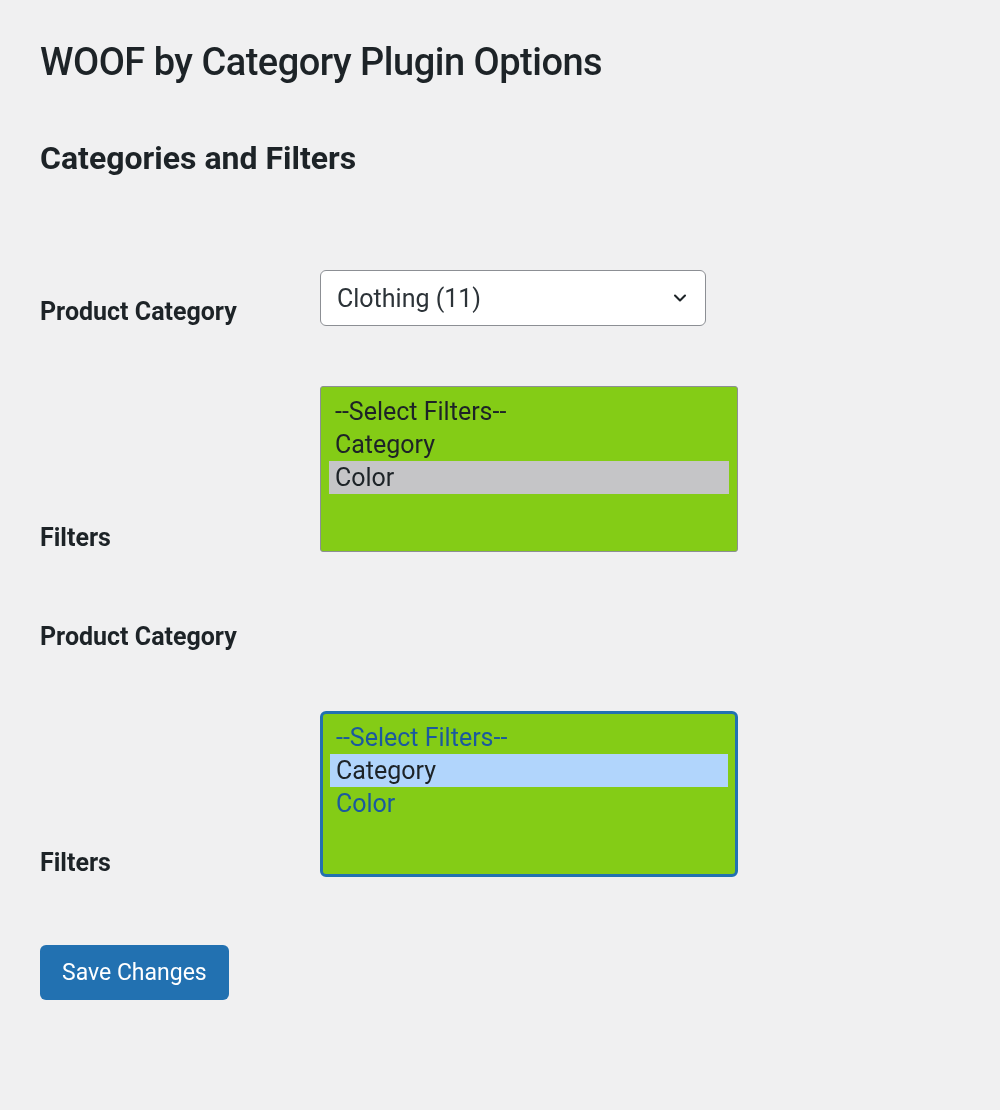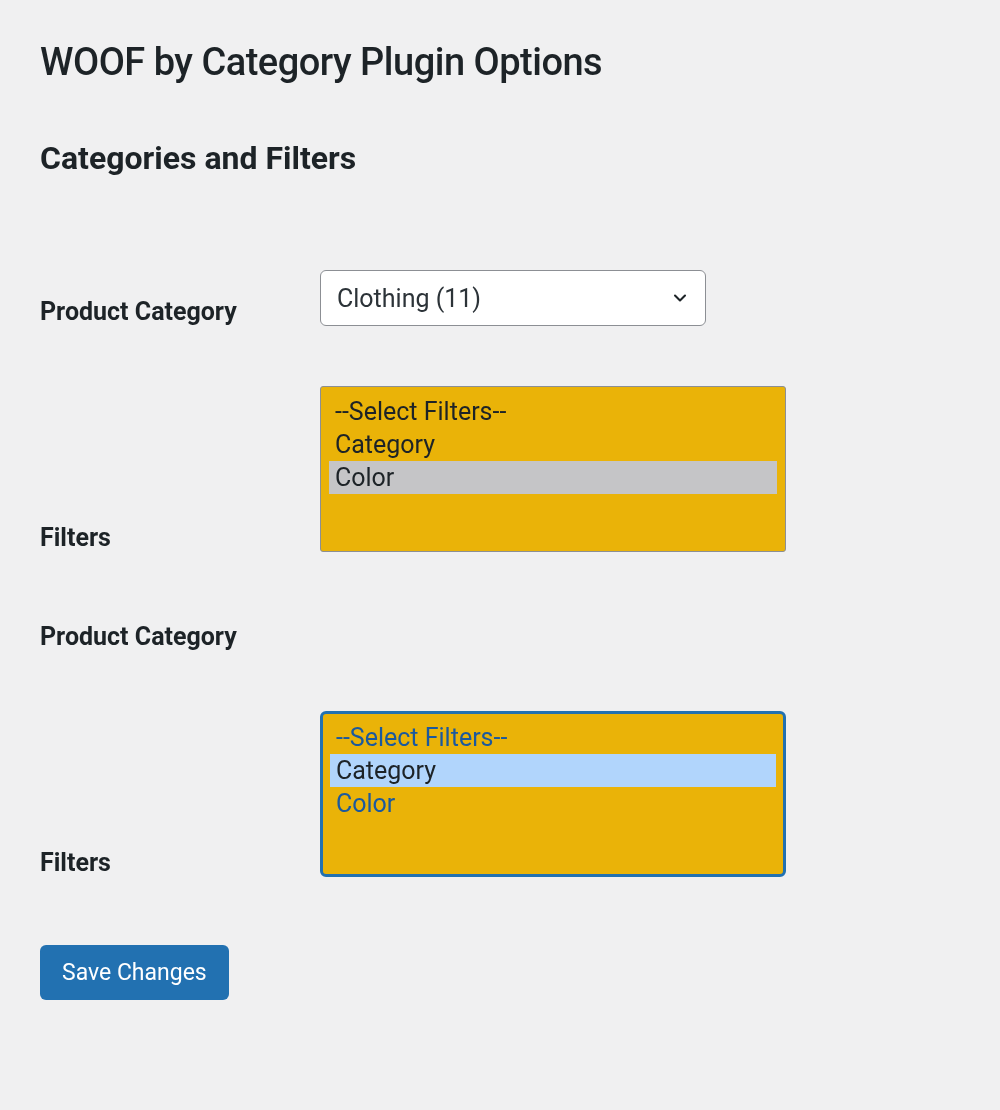--- a/index.html
+++ b/index.html
@@ -64,23 +64,23 @@
     .chevron-icon {
       position: absolute;
       right: 16px;
       top: 50%;
       transform: translateY(-50%);
       pointer-events: none;
       width: 20px;
       height: 20px;
     }
     .listbox {
-      width: 466px;
+      width: 418px;
       height: 166px;
-      background: #eab308;
+      background: #84cc16;
       border: 1px solid #8c8f94;
       border-radius: 3px;
       padding: 8px;
       overflow-y: auto;
     }
     .listbox.focused {
       border: 3px solid #2271b1;
       border-radius: 6px;
       padding: 7px;
     }

